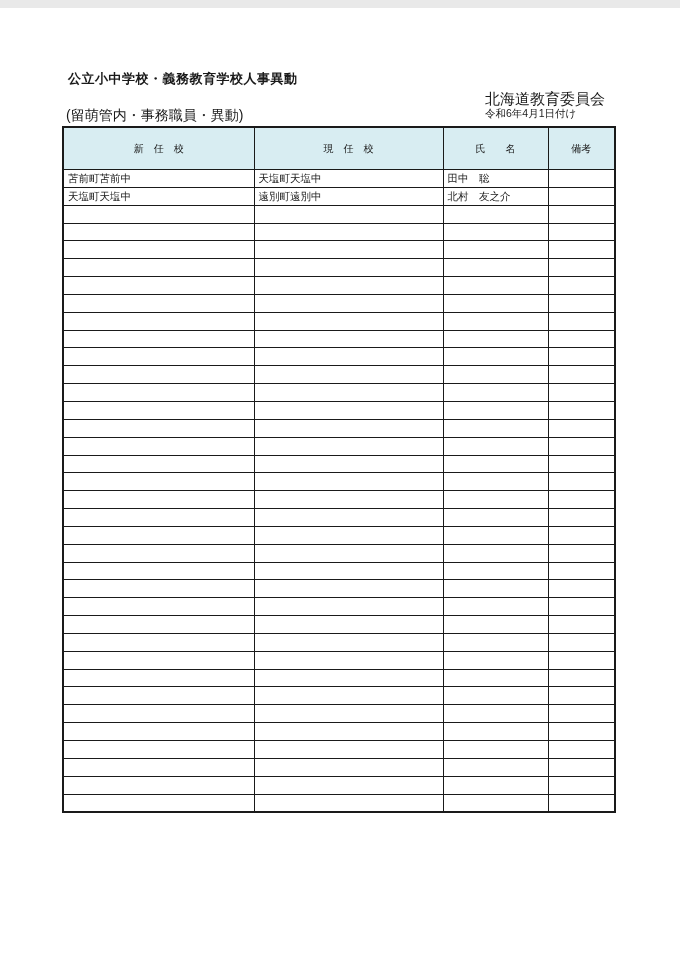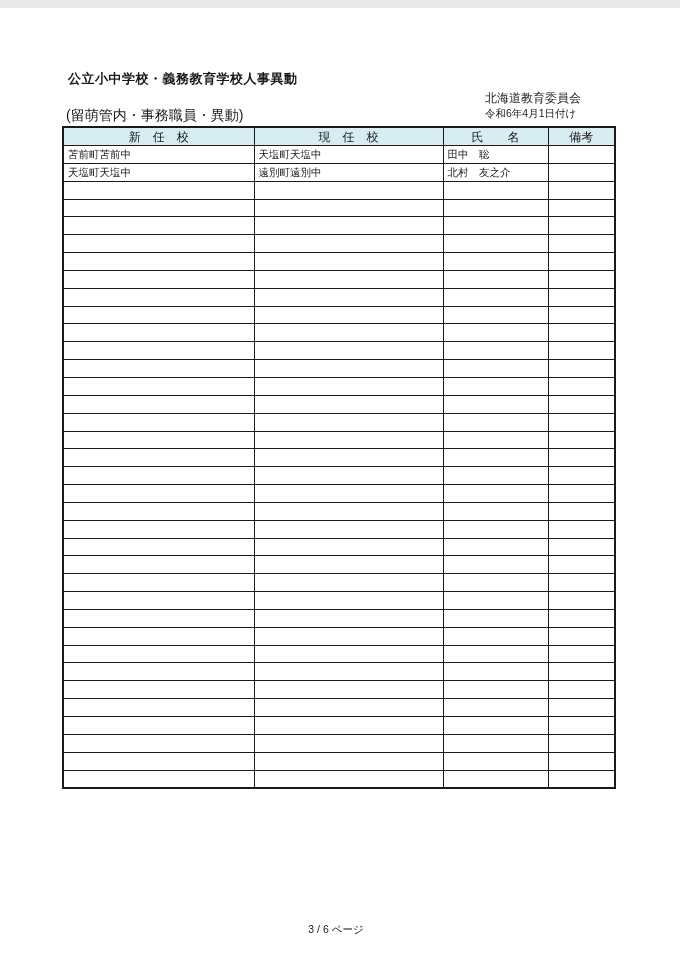--- a/index.html
+++ b/index.html
@@ -19,21 +19,21 @@
     top: 62px;
     font-size: 13px;
     font-weight: bold;
     letter-spacing: 0.5px;
     white-space: nowrap;
   }
   .org-line {
     position: absolute;
     left: 485px;
     top: 82px;
-    font-size: 12px;
+    font-size: 15px;
     white-space: nowrap;
     font-family: Liberation Serif, serif;
   }
   .category-line {
     position: absolute;
     left: 66px;
     top: 99px;
     font-size: 14px;
     white-space: nowrap;
   }
@@ -52,26 +52,26 @@
     border-collapse: collapse;
     table-layout: fixed;
     border: 2px solid #1a1a1a;
   }
   .transfer-table col.c1 { width: 191px; }
   .transfer-table col.c2 { width: 189px; }
   .transfer-table col.c3 { width: 105px; }
   .transfer-table col.c4 { width: 67px; }
   .transfer-table th {
     height: 17px;
-    font-size: 12px;
+    font-size: 10px;
     font-weight: normal;
     text-align: center;
     vertical-align: middle;
     border: 1px solid #1a1a1a;
-    padding: 0;
+    padding: 12px;
     line-height: 1;
   }
   .transfer-table td {
     height: 16.85px;
     font-size: 10.5px;
     text-align: left;
     vertical-align: middle;
     border: 1px solid #1a1a1a;
     padding: 0 0 0 4px;
     line-height: 1;
@@ -328,15 +328,14 @@
         </tr>
         <tr>
           <td></td>
           <td></td>
           <td></td>
           <td></td>
         </tr>
       </tbody>
   </table>
 
-  <div class="page-footer">3 / 6 ページ</div>
 
 </div>
 
 </body></html>

